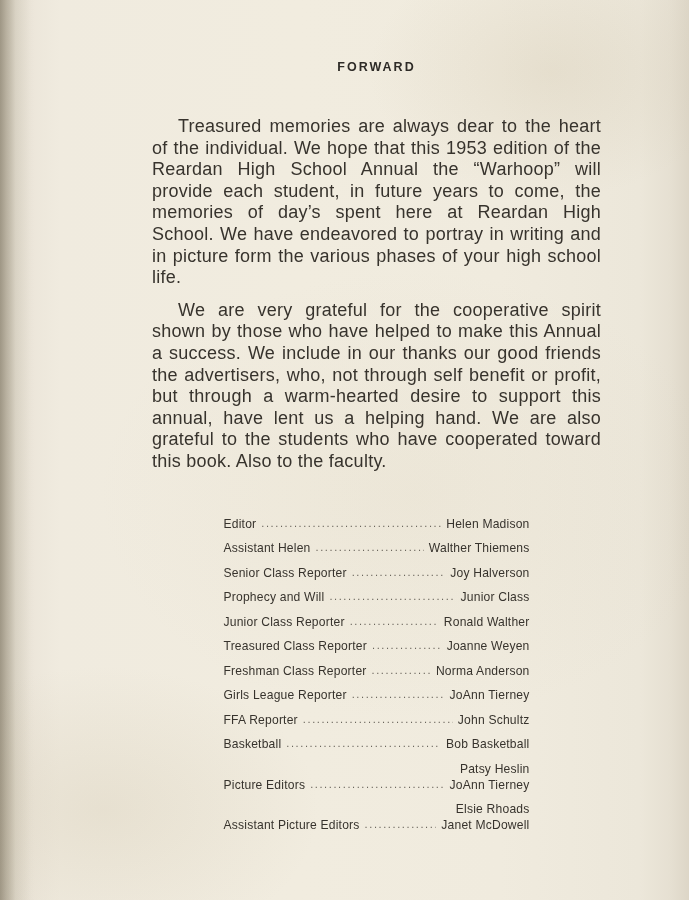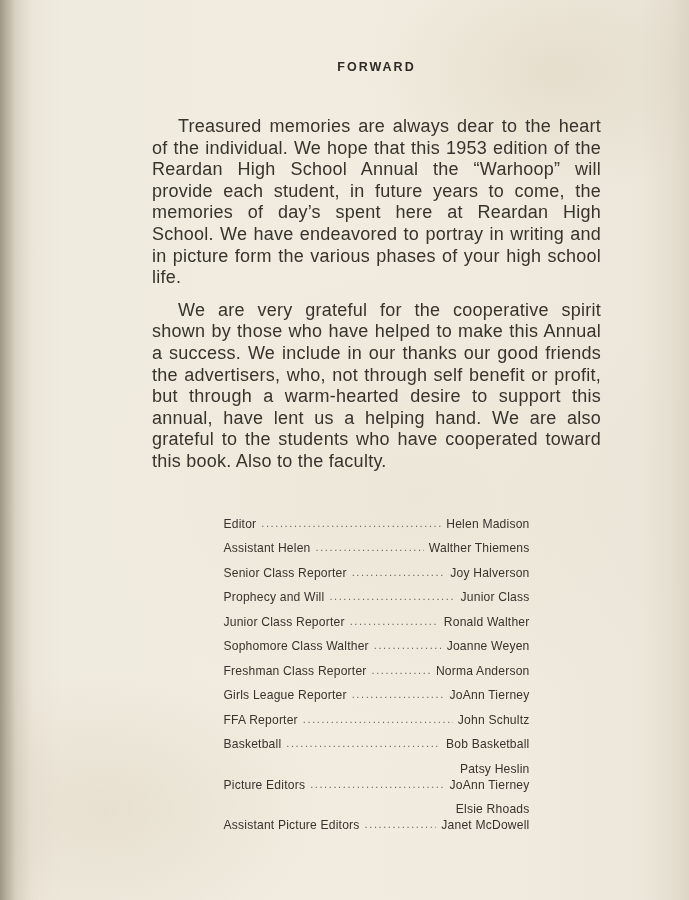--- a/index.html
+++ b/index.html
@@ -164,21 +164,21 @@
 
       <div class="staff-row">
         <span class="staff-role">Junior Class Reporter</span>
         <span class="dots">...................................................................................</span>
         <span class="staff-names">
           <span class="nm">Ronald Walther</span>
         </span>
       </div>
 
       <div class="staff-row">
-        <span class="staff-role">Sophomore Class Walther</span>
+        <span class="staff-role">Treasured Class Reporter</span>
         <span class="dots">...................................................................................</span>
         <span class="staff-names">
           <span class="nm">Joanne Weyen</span>
         </span>
       </div>
 
       <div class="staff-row">
         <span class="staff-role">Freshman Class Reporter</span>
         <span class="dots">...................................................................................</span>
         <span class="staff-names">

